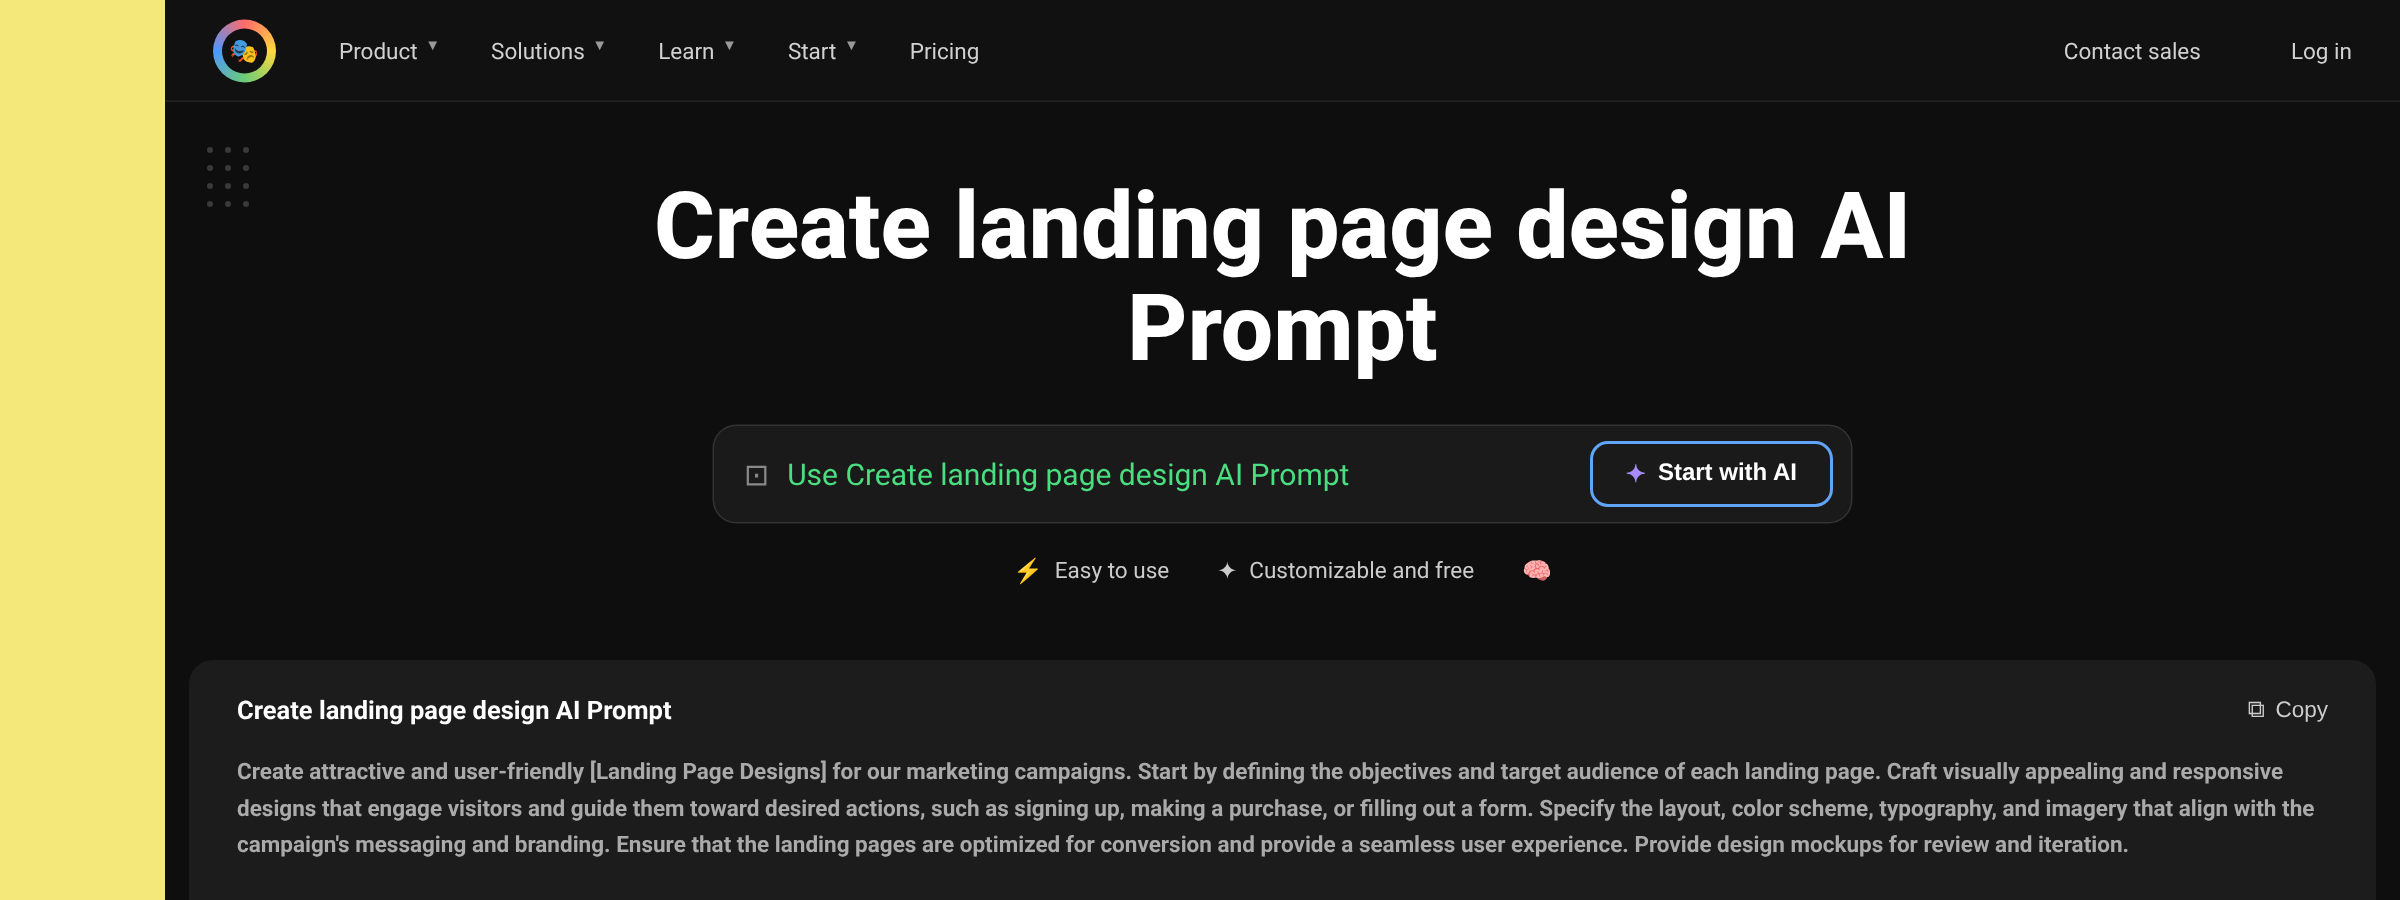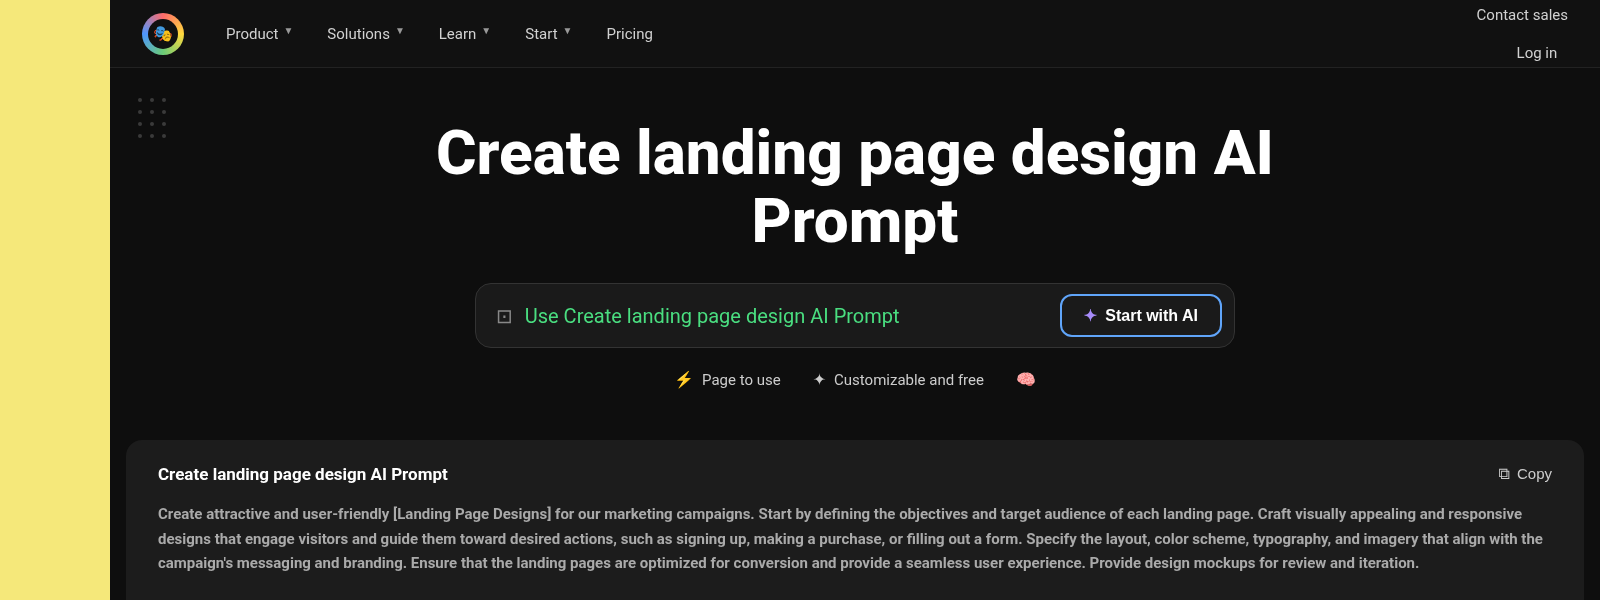--- a/index.html
+++ b/index.html
@@ -73,21 +73,20 @@
       white-space: nowrap;
     }
     .nav-chevron {
       font-size: 10px;
       color: #999;
     }
     .nav-right {
       display: flex;
       align-items: flex-start;
       gap: 20px;
-      flex-direction: column;
     }
     .nav-contact {
       color: #d1d1d1;
       font-size: 15px;
       cursor: pointer;
     }
     .nav-login {
       color: #d1d1d1;
       font-size: 15px;
       cursor: pointer;
@@ -306,21 +305,21 @@
       <span class="prompt-text">Use Create landing page design AI Prompt</span>
       <button class="start-ai-btn">
         <span class="start-ai-icon">✦</span>
         <span>Start with AI</span>
       </button>
     </div>
 
     <div class="features-row">
       <div class="feature-item">
         <span class="feature-icon">⚡</span>
-        <span>Page to use</span>
+        <span>Easy to use</span>
       </div>
       <div class="feature-item">
         <span class="feature-icon">✦</span>
         <span>Customizable and free</span>
       </div>
       <div class="feature-item">
         <span class="feature-icon">🧠</span>
       </div>
     </div>
   </div>

